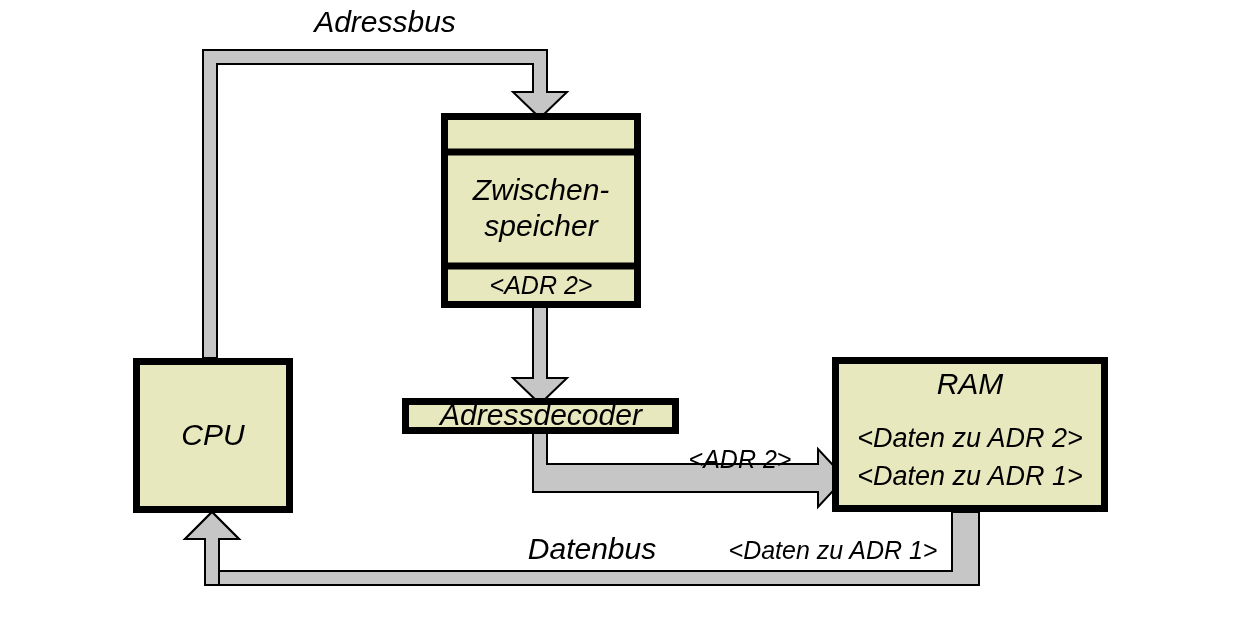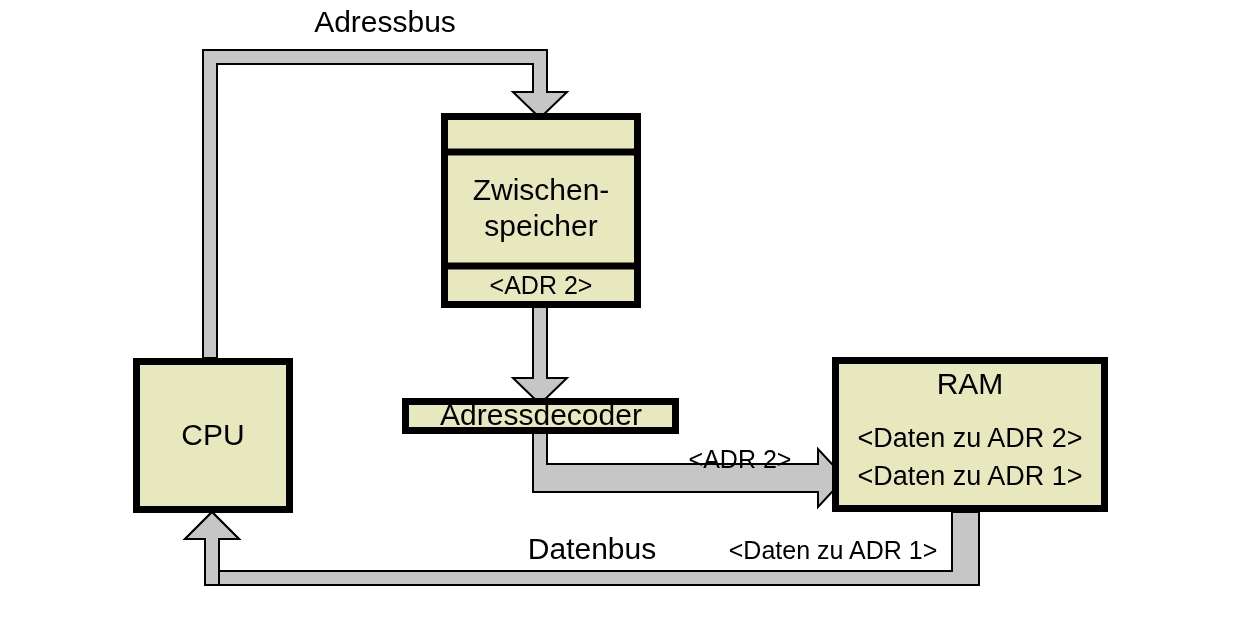--- a/index.html
+++ b/index.html
@@ -7,20 +7,21 @@
     padding: 0;
     background: #ffffff;
   }
   #diagram-root {
     position: relative;
     width: 1234px;
     height: 617px;
     background: #ffffff;
     font-family: "Liberation Sans", sans-serif;
     overflow: hidden;
+    font-style: italic;
   }
   svg.diagram-svg {
     position: absolute;
     left: 0;
     top: 0;
     width: 1234px;
     height: 617px;
   }
   .bus-band {
     fill: #c6c6c6;

